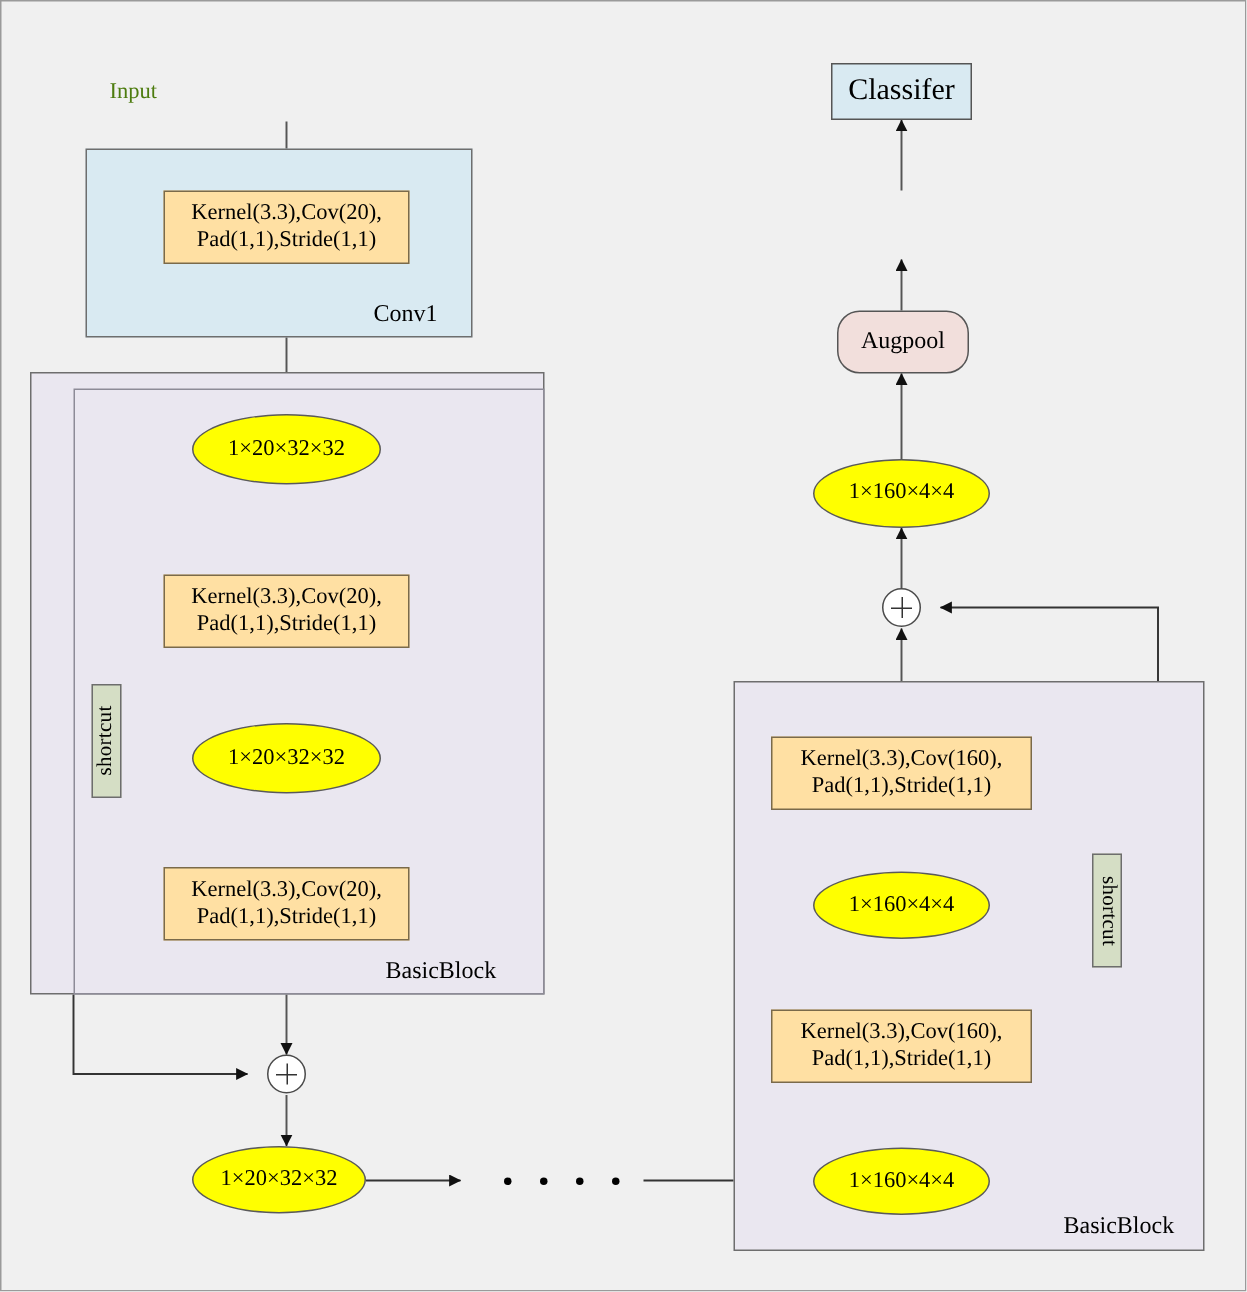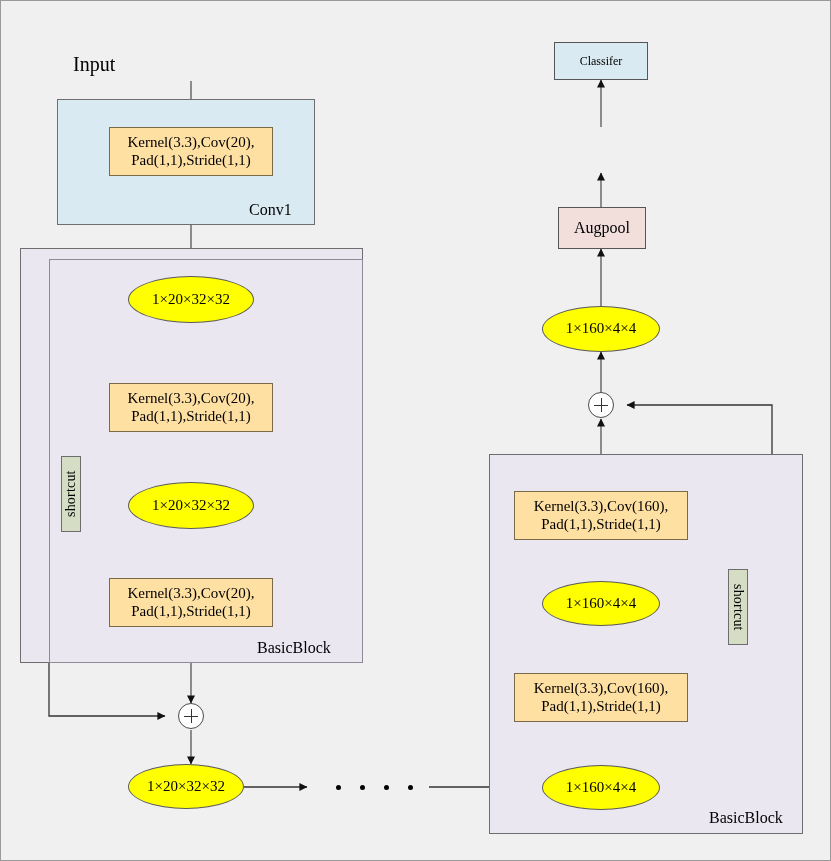--- a/index.html
+++ b/index.html
@@ -41,21 +41,21 @@
   }
   .kbox {
     background: #ffe0a3;
     border: 1px solid #7a6a4a;
     font-size: 15px;
     padding: 2px 6px;
   }
   .bluebox {
     background: #d9eaf2;
     border: 1px solid #555555;
-    font-size: 12px;
+    font-size: 20px;
     text-align: right;
   }
   .pinkbox {
     background: #f2dfdc;
     border: 1px solid #555555;
     font-size: 16px;
   }
   .greenlabel {
     background: #d5dec5;
     border: 1px solid #6d6d6d;
@@ -72,22 +72,22 @@
   .c-block { background: #eae7f0; border: 1px solid #6e6e6e; }
   .c-inner { background: transparent; border: 1px solid #8d8b97; }
   .caption {
     position: absolute;
     font-size: 16px;
     color: #000;
     white-space: nowrap;
   }
   .plain-text {
     position: absolute;
-    font-size: 20px;
-    color: #000000;
+    font-size: 15px;
+    color: #4d7c0f;
     white-space: nowrap;
   }
   .dot {
     position: absolute;
     width: 5px; height: 5px;
     background: #000;
     border-radius: 50%;
   }
   .plusnode {
     position: absolute;
@@ -184,21 +184,21 @@
   <div class="node ellipse" style="left:127px; top:763px; width:116px; height:45px;">1×20×32×32</div>
 
   <div class="dot" style="left:335px; top:784px;"></div>
   <div class="dot" style="left:359px; top:784px;"></div>
   <div class="dot" style="left:383px; top:784px;"></div>
   <div class="dot" style="left:407px; top:784px;"></div>
 
   <div class="node bluebox" style="left:553px; top:41px; width:94px; height:38px;">Classifer</div>
 
 
-  <div class="node pinkbox" style="left:557px; top:206px; width:88px; height:42px;">Augpool</div>
+  <div class="node pinkbox" style="left:557px; top:206px; width:88px; height:42px;border-radius:15px;">Augpool</div>
 
   <div class="node ellipse" style="left:541px; top:305px; width:118px; height:46px;">1×160×4×4</div>
 
   <div class="plusnode" style="left:587px; top:391px;"></div>
 
   <div class="container c-block" style="left:488px; top:453px; width:314px; height:380px;"></div>
 
   <div class="caption" style="left:708px; top:808px;">BasicBlock</div>
 
   <div class="node greenlabel rot-cw" style="left:727px; top:568px; width:20px; height:76px;">shortcut</div>

